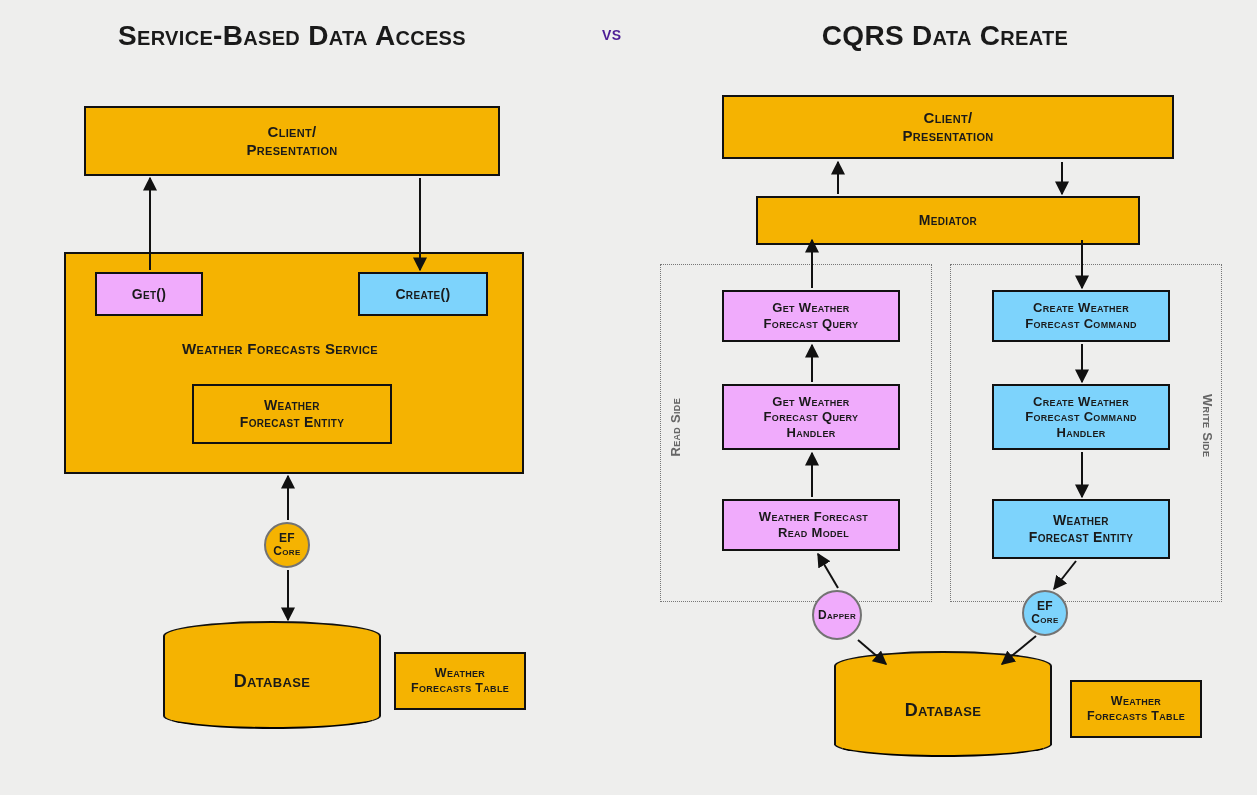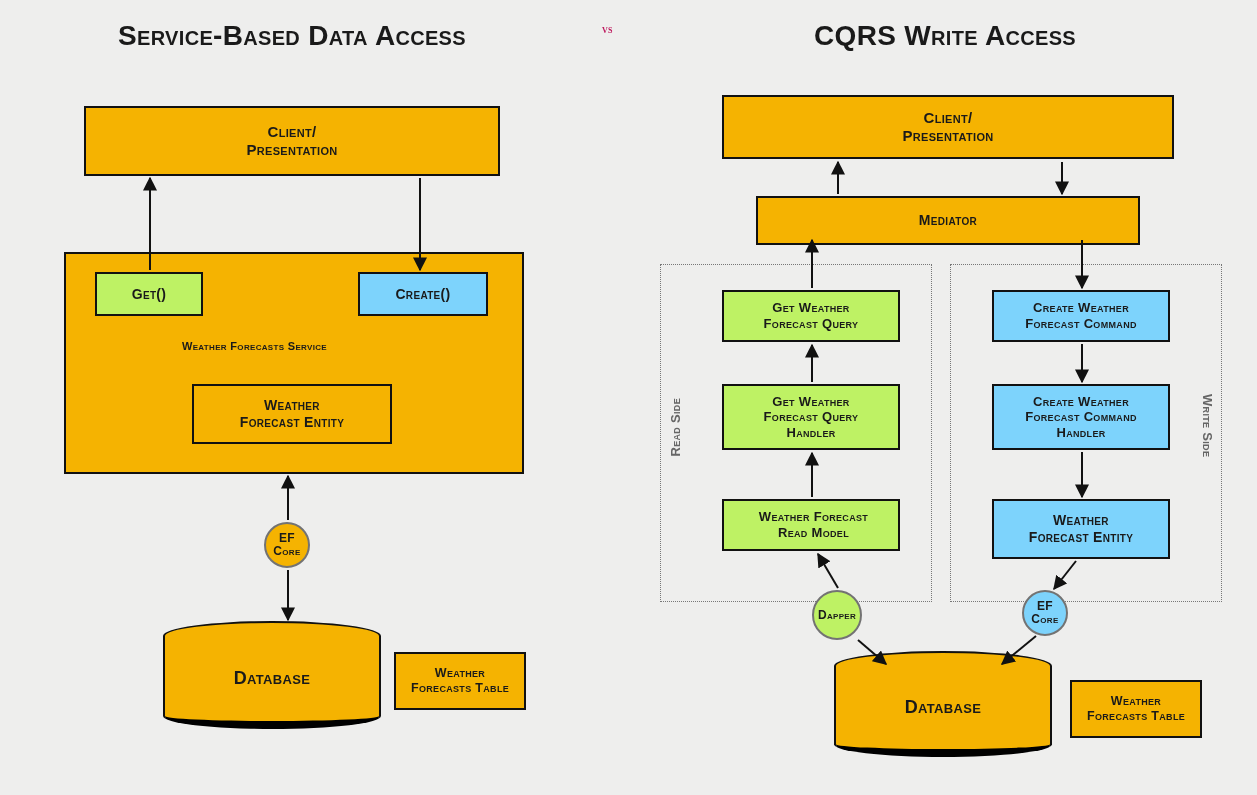--- a/index.html
+++ b/index.html
@@ -16,54 +16,53 @@
     position: relative;
   }
   .title {
     position: absolute;
     font-size: 28px;
     text-align: center;
     white-space: nowrap;
   }
   .vs {
     position: absolute;
-    font-size: 12px;
-    color: #be185d;
-    font-family: Liberation Serif, serif;
+    font-size: 20px;
+    color: #4c1d95;
   }
   .box {
     position: absolute;
     border: 2px solid #111;
     display: flex;
     align-items: center;
     justify-content: center;
     text-align: center;
     line-height: 1.2;
     padding: 4px 8px;
     font-size: 14px;
   }
   .box.big { font-size: 15px; }
   .yellow { background: #f5b301; }
-  .green  { background: #bef264; }
+  .green  { background: #f0abfc; }
   .blue   { background: #7dd3fc; }
   .entity-inner {
     position: absolute;
     border: 2px solid #111;
     background: transparent;
     display: flex;
     align-items: center;
     justify-content: center;
     text-align: center;
     font-size: 14px;
     line-height: 1.2;
     padding: 4px 8px;
   }
   .service-label {
     position: absolute;
-    font-size: 11px;
+    font-size: 15px;
     white-space: nowrap;
   }
   .dotted-panel {
     position: absolute;
     border: 1px dotted #777;
     background: transparent;
   }
   .side-label {
     position: absolute;
     font-size: 13px;
@@ -85,21 +84,21 @@
   }
   .db {
     position: absolute;
   }
   .db .body {
     position: absolute;
     left: 0; right: 0;
     background: #f5b301;
     border-left: 2px solid #111;
     border-right: 2px solid #111;
-    border-bottom: 8px solid #000000;
+    border-bottom: 2px solid #000000;
     border-top: none;
     border-radius: 0 0 50% 50% / 0 0 14% 14%;
     display: flex;
     align-items: center;
     justify-content: center;
     font-size: 18px;
   }
   .db .cap {
     position: absolute;
     left: 0; right: 0;
@@ -113,21 +112,21 @@
     width: 1257px;
     height: 795px;
     pointer-events: none;
   }
 </style>
 </head>
 <body>
 
 <div class="title" style="left:112px; top:20px; width:360px;">Service-Based Data Access</div>
 <div class="vs" style="left:602px; top:22px;">vs</div>
-<div class="title" style="left:780px; top:20px; width:330px;">CQRS Write Access</div>
+<div class="title" style="left:780px; top:20px; width:330px;">CQRS Data Create</div>
 
 <div class="box yellow big" style="left:84px; top:106px; width:416px; height:70px; white-space:pre-line;">Client/
 Presentation</div>
 
 <div class="box yellow" style="left:64px; top:252px; width:460px; height:222px; padding:0; align-items:flex-start; justify-content:flex-start;"></div>
 
 <div class="box green" style="left:95px; top:272px; width:108px; height:44px;">Get()</div>
 <div class="box blue" style="left:358px; top:272px; width:130px; height:44px;">Create()</div>
 
 <div class="service-label" style="left:182px; top:340px;">Weather Forecasts Service</div>

